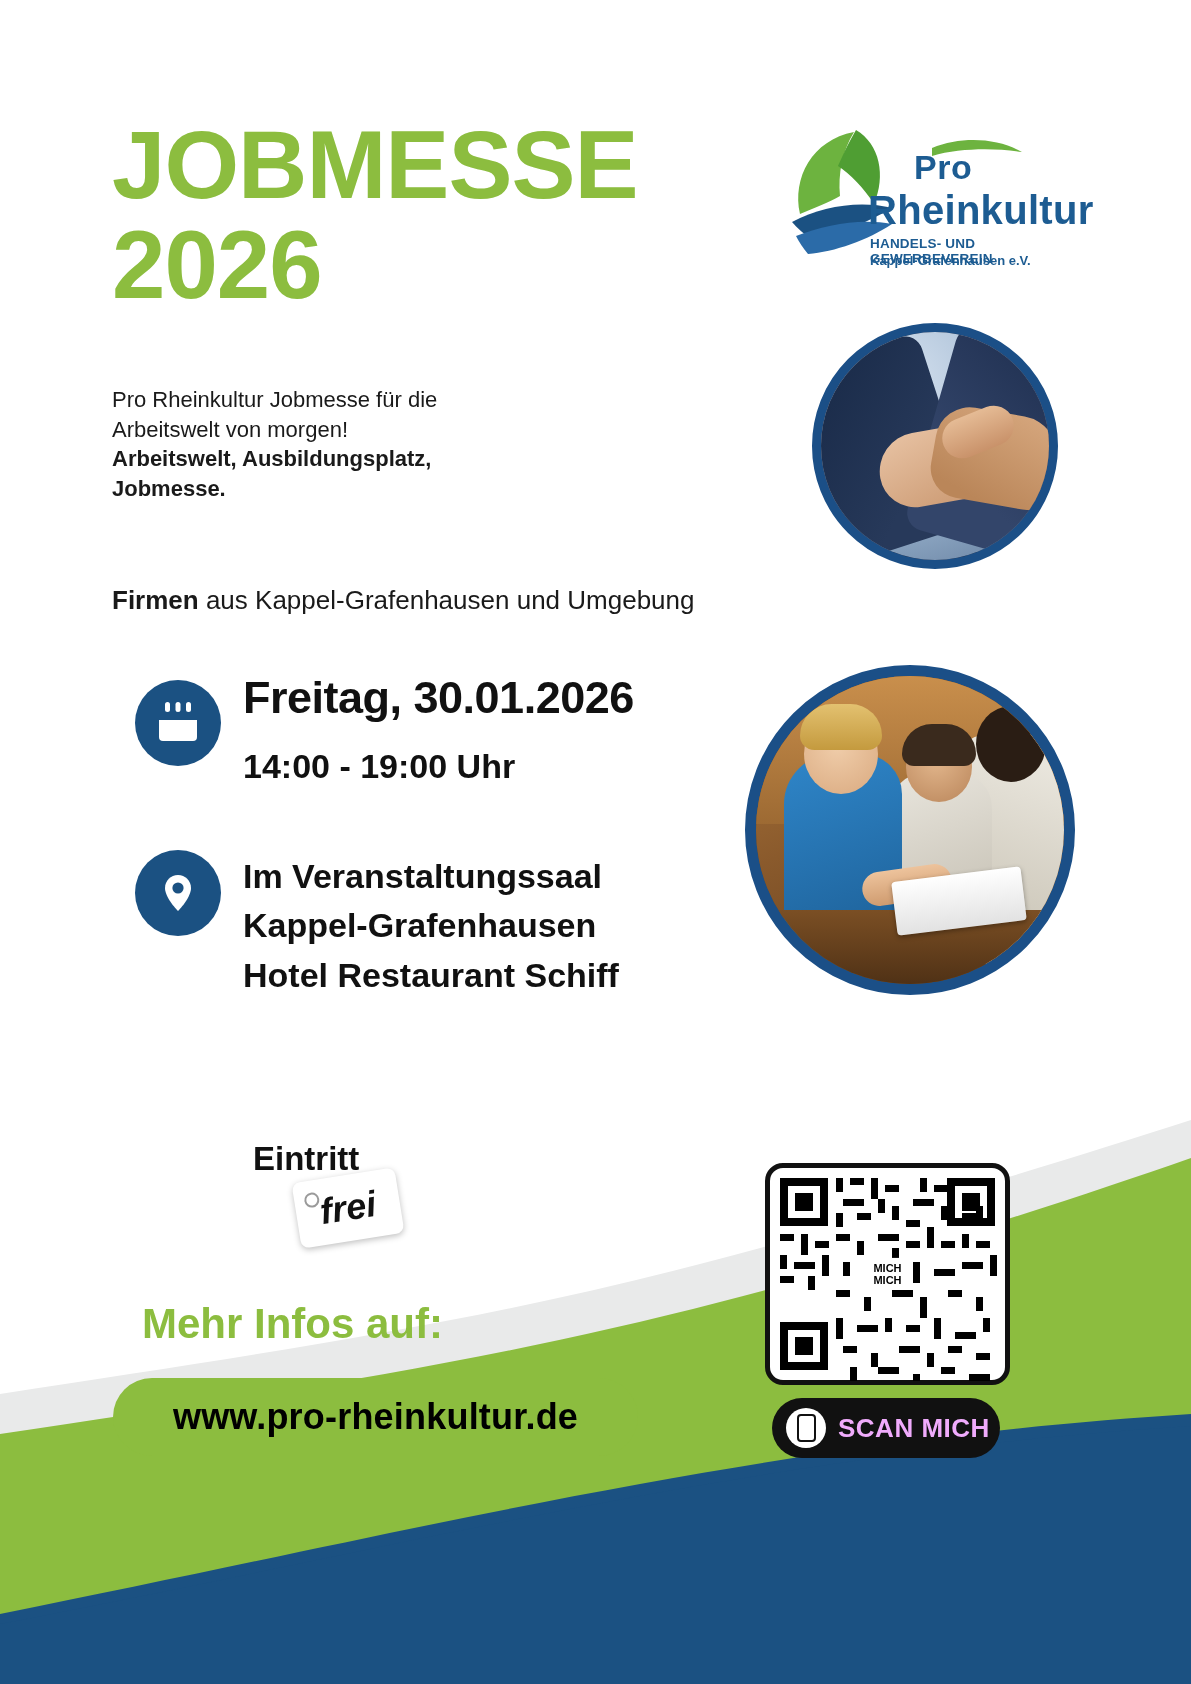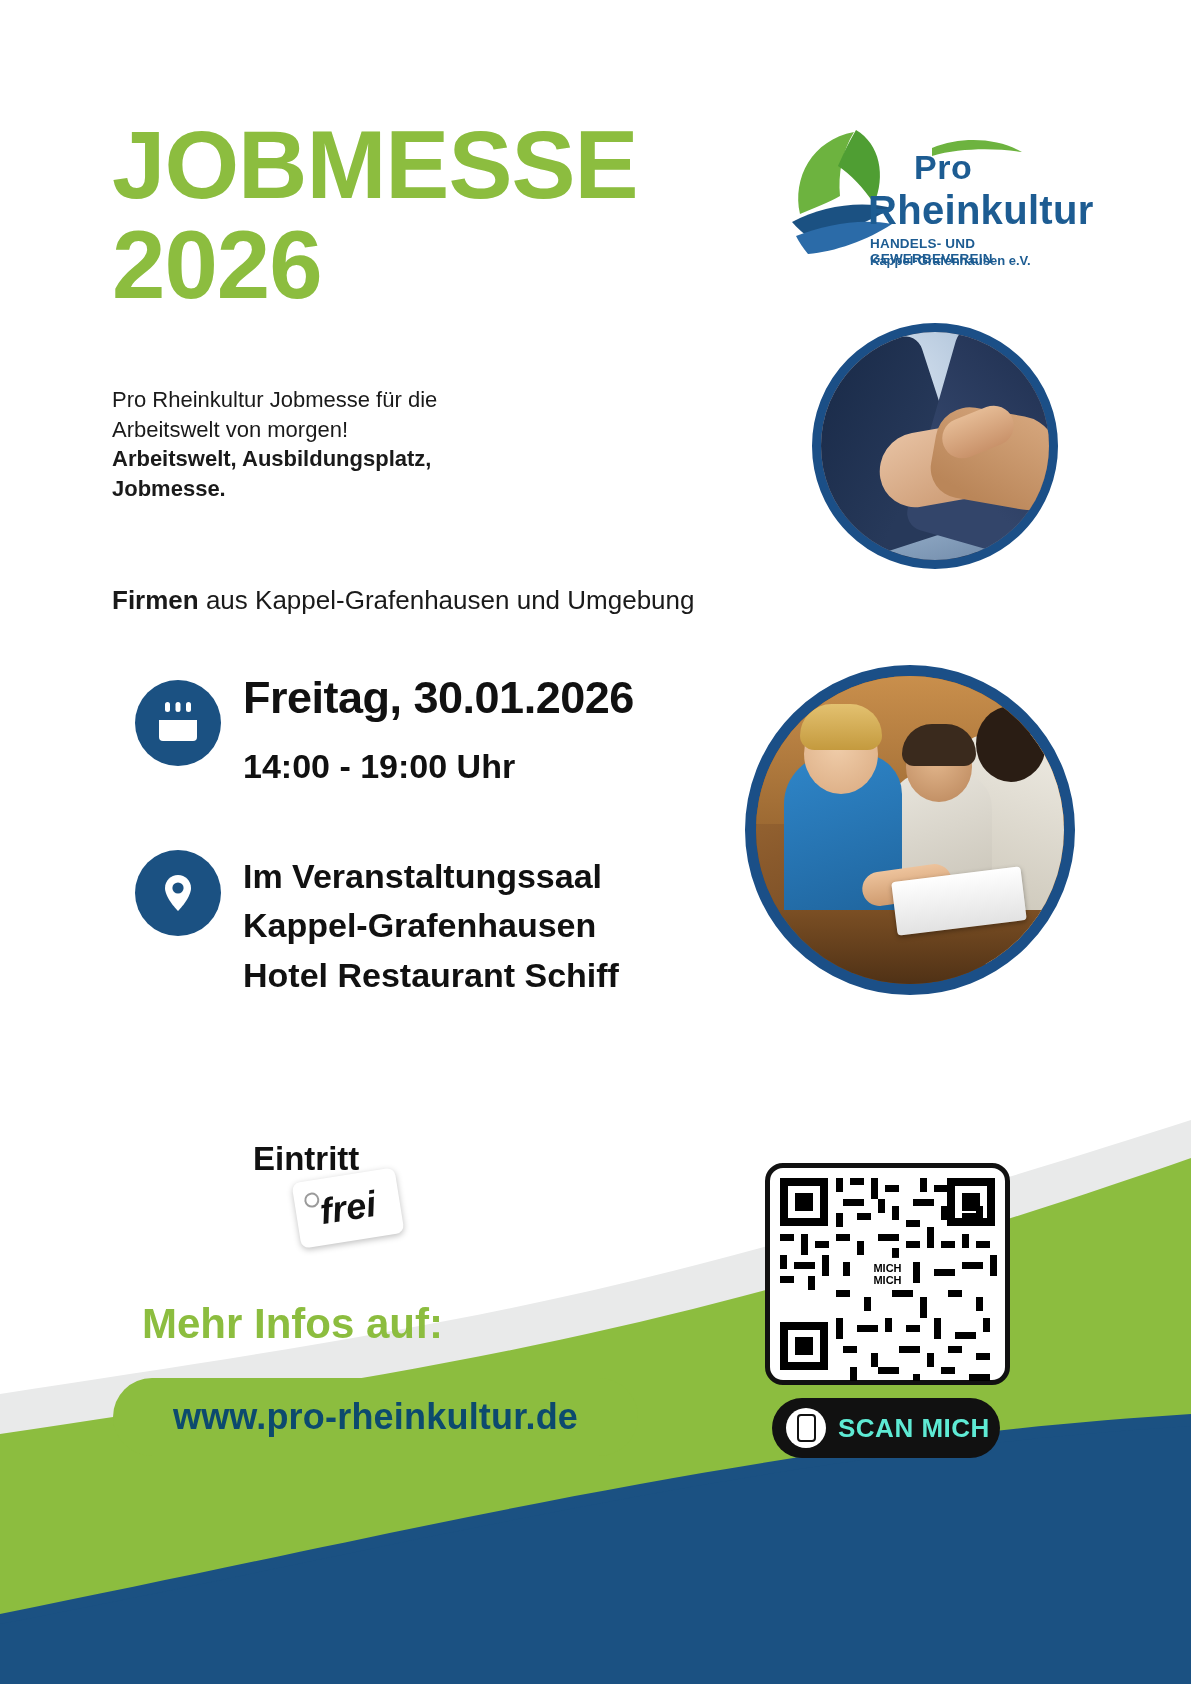--- a/index.html
+++ b/index.html
@@ -358,21 +358,21 @@
     height: 78px;
     border-radius: 39px;
     background: #8cbd3f;
     display: flex;
     align-items: center;
     justify-content: center;
   }
   .url-pill span {
     font-size: 36px;
     font-weight: 800;
-    color: #0c4a6e;
+    color: #000000;
     letter-spacing: 0.2px;
   }
 
   
   .qr-box {
     position: absolute;
     left: 765px;
     top: 1163px;
     width: 245px;
     height: 222px;
@@ -426,21 +426,21 @@
   }
   .scan-pill .phone i {
     display: block;
     width: 15px; height: 24px;
     border: 2.5px solid #111111;
     border-radius: 4px;
   }
   .scan-pill span {
     font-size: 26px;
     font-weight: 700;
-    color: #5eead4;
+    color: #f0abfc;
     letter-spacing: 0.5px;
   }
 </style>
 </head>
 <body>
 
 <div class="poster">
 
   <svg class="waves" viewBox="0 0 1191 760" preserveAspectRatio="none">
     <path d="M0,470 C260,430 470,400 700,340 C900,288 1060,238 1191,196 L1191,760 L0,760 Z" fill="#e9eaea"></path>

